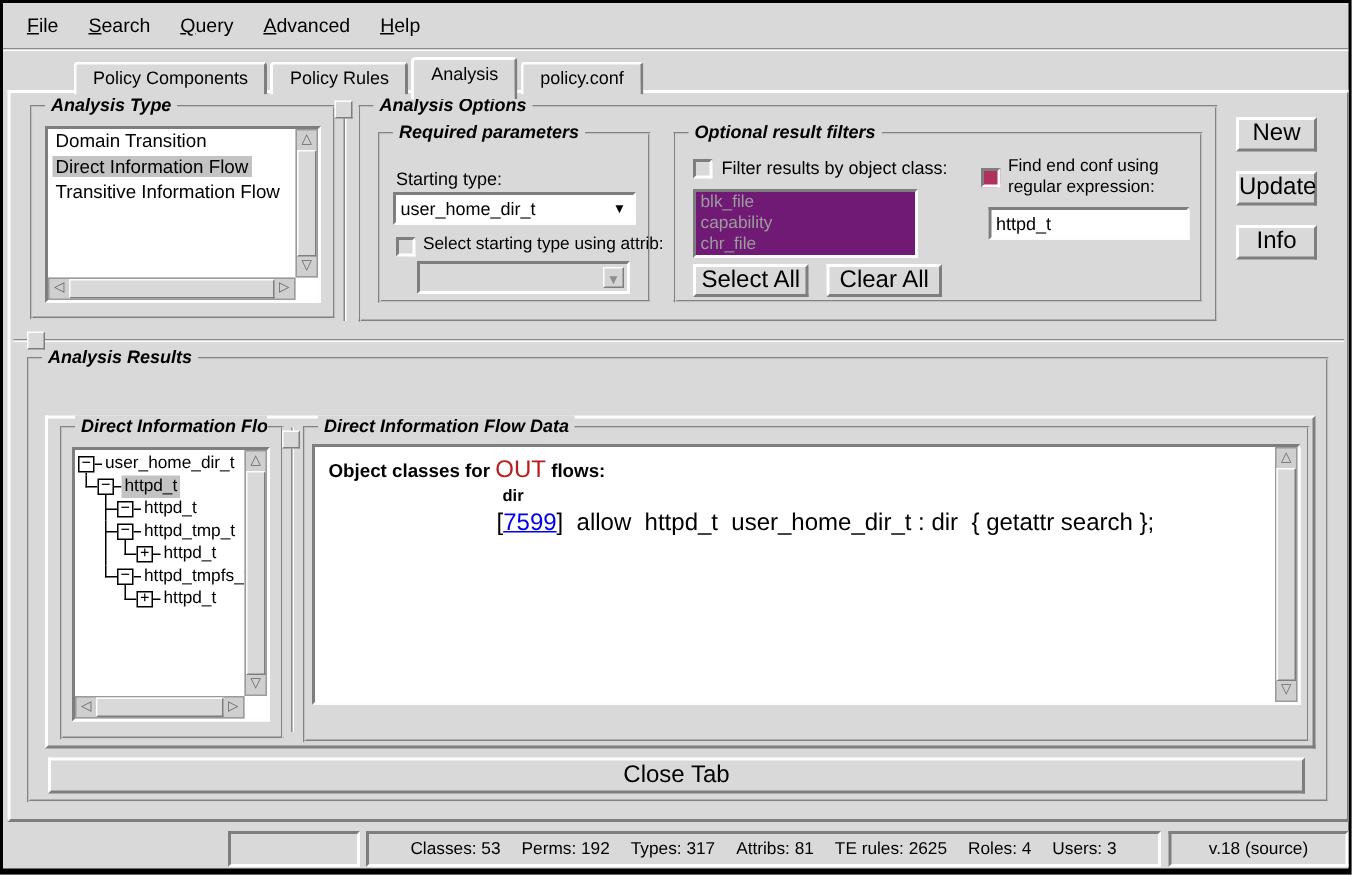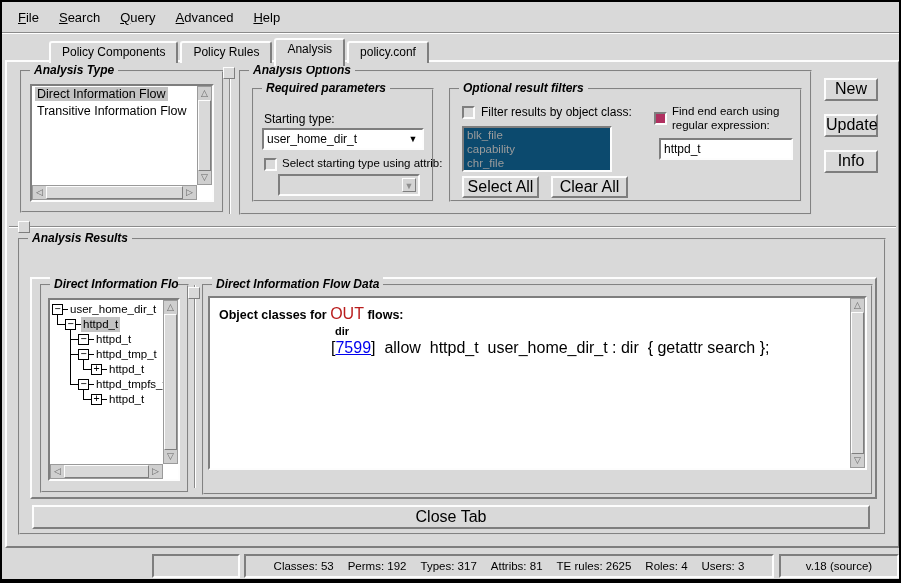--- a/index.html
+++ b/index.html
@@ -55,21 +55,21 @@
   .checkbox.checked{background:#b03060;}
   .entry{position:absolute;height:22px;background:#fff;border:2px solid;border-color:#7e7e7e #fdfdfd #fdfdfd #7e7e7e;font-size:12px;padding:0 3px;outline:none;}
   .btn{position:absolute;text-align:center;font-size:16px;line-height:18px;border:2px solid;border-color:#fdfdfd #7e7e7e #7e7e7e #fdfdfd;background:#d9d9d9;}
 
   
   .sash-line-v{position:absolute;width:2px;border-left:1px solid #8a8a8a;border-right:1px solid #fff;}
   .sash-line-h{position:absolute;height:2px;border-top:1px solid #8a8a8a;border-bottom:1px solid #fff;}
   .sash-handle{position:absolute;width:12px;height:12px;background:#d9d9d9;border:1px solid;border-color:#fdfdfd #7e7e7e #7e7e7e #fdfdfd;z-index:3;}
 
   
-  #objclass-list{position:absolute;background:#0c4a6e;}
+  #objclass-list{position:absolute;background:#701a75;}
   .obj-item{font-size:11.5px;line-height:14px;padding:0 3px;color:#9c9c9c;white-space:nowrap;}
 
   
   .tree-row{position:relative;height:15px;}
   .tree-line{position:absolute;background:#000;}
   .tree-box{position:absolute;top:2px;width:11px;height:11px;background:#fff;border:1px solid #000;
             font-family:"DejaVu Sans Mono",monospace;font-size:10px;line-height:8px;text-align:center;color:#000;}
   .tree-label{position:absolute;top:0;font-size:11.5px;line-height:15px;white-space:nowrap;padding:0 2px;}
   .tree-label.sel{background:#c3c3c3;}
 
@@ -97,20 +97,21 @@
   <div id="menu-sep"></div>
 
   <div id="tabbar-main" class="tabbar"><div class="tab">Policy Components</div><div class="tab">Policy Rules</div><div class="tab selected">Analysis</div><div class="tab">policy.conf</div></div>
 
   <div id="content-frame" class="raised">
 
     <div class="lframe groove" style="left:13px;top:8px;width:204px;height:143px;">
       <div class="lframe-title">Analysis Type</div>
       <div class="sunken" style="position:absolute;left:8px;top:12px;width:184px;height:118px;background:#fff;">
         <div class="white-area" style="left:0;top:0;right:15px;bottom:15px;" id="analysis-type-items">
+            <div class="lb-item"><span>Domain Transition</span></div>
             <div class="lb-item"><span class="sel">Direct Information Flow</span></div>
             <div class="lb-item"><span>Transitive Information Flow</span></div>
           </div>
         <div class="vscroll" style="right:0;top:0;bottom:15px;">
             <div class="sb-arrow">△</div>
             <div class="sb-thumb"></div>
             <div class="sb-arrow">▽</div>
           </div>
         <div class="hscroll" style="left:0;right:15px;bottom:0;">
             <div class="sb-arrow">◁</div>
@@ -146,21 +147,21 @@
         <div class="checkbox" style="left:11px;top:16px;"></div>
         <div class="label" style="left:30px;top:15px;">Filter results by object class:</div>
         <div id="objclass-list" class="sunken" style="left:11px;top:36px;width:150px;height:46px;">
             <div class="obj-item">blk_file</div>
             <div class="obj-item">capability</div>
             <div class="obj-item">chr_file</div>
           </div>
         <div class="btn" style="left:11px;top:86px;width:77px;height:22px;">Select All</div>
         <div class="btn" style="left:100px;top:86px;width:77px;height:22px;">Clear All</div>
         <div class="checkbox checked" style="left:203px;top:22px;"></div>
-        <div class="label small" style="left:221px;top:14px;width:133px;white-space:normal;line-height:14px;">Find end earch using regular expression:</div>
+        <div class="label small" style="left:221px;top:14px;width:133px;white-space:normal;line-height:14px;">Find end conf using regular expression:</div>
         <input class="entry" style="left: 208px; top: 48px; width: 134px;" value="httpd_t">
       </div>
     </div>
 
     <div class="btn" style="left:817px;top:16px;width:54px;height:23px;">New</div>
     <div class="btn" style="left:817px;top:52px;width:54px;height:23px;">Update</div>
     <div class="btn" style="left:817px;top:88px;width:54px;height:23px;">Info</div>
 
     <div class="sash-line-h" style="left:2px;right:2px;top:164px;"></div>
     <div class="sash-handle" style="left:11px;top:159px;"></div>

